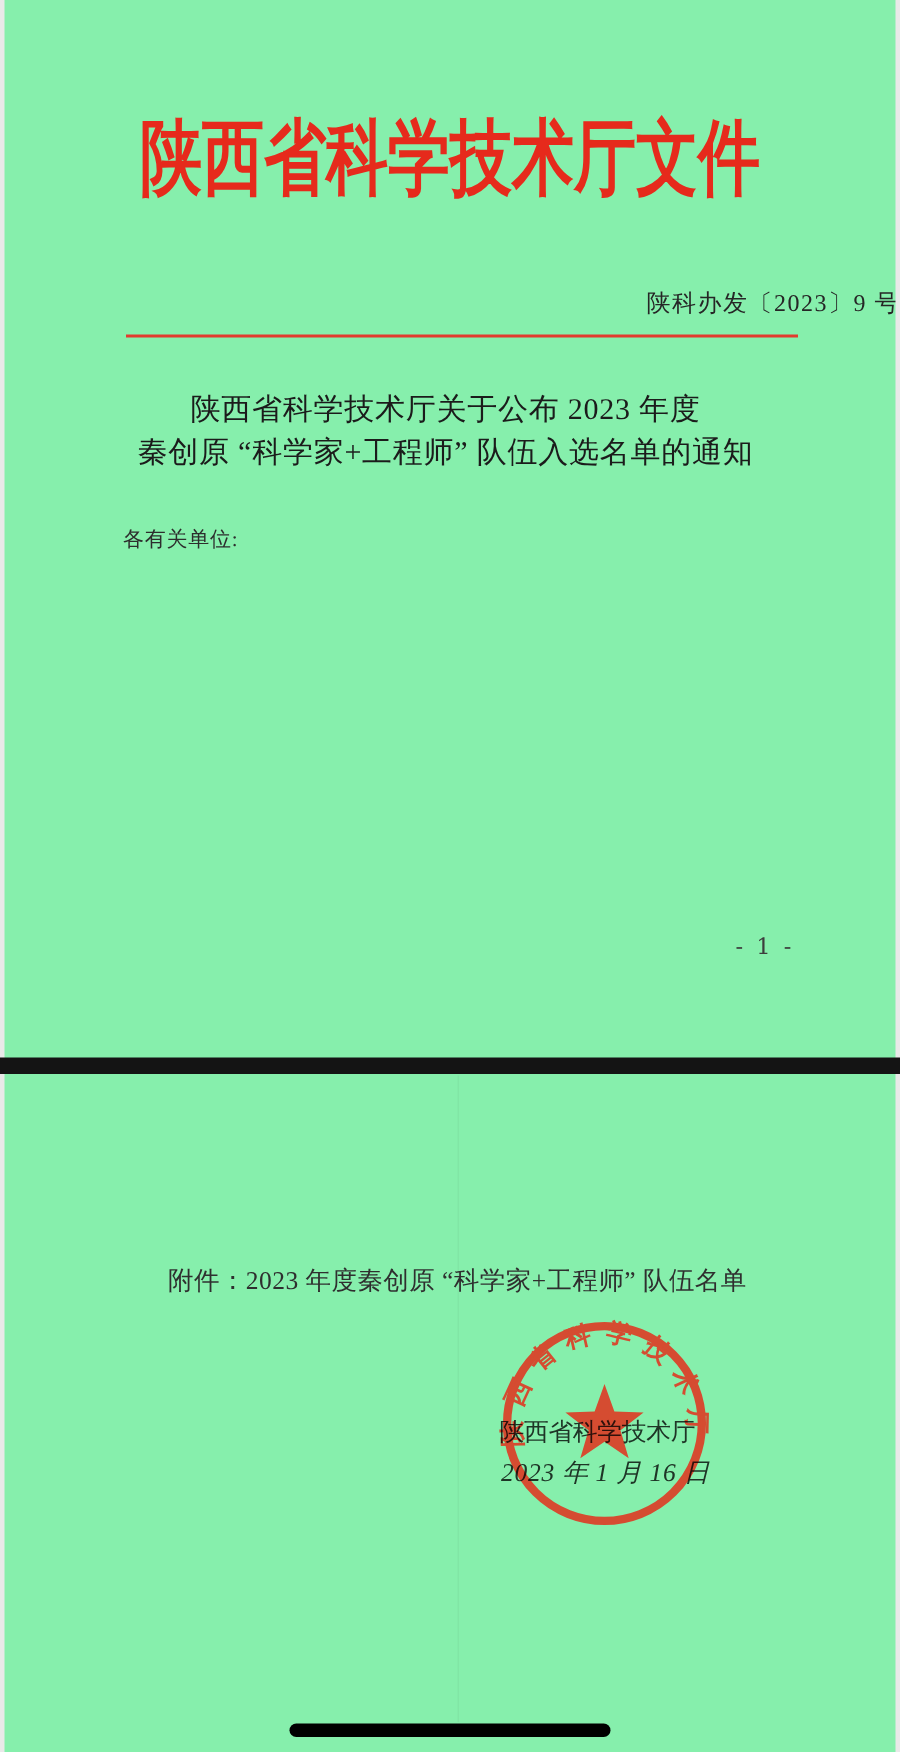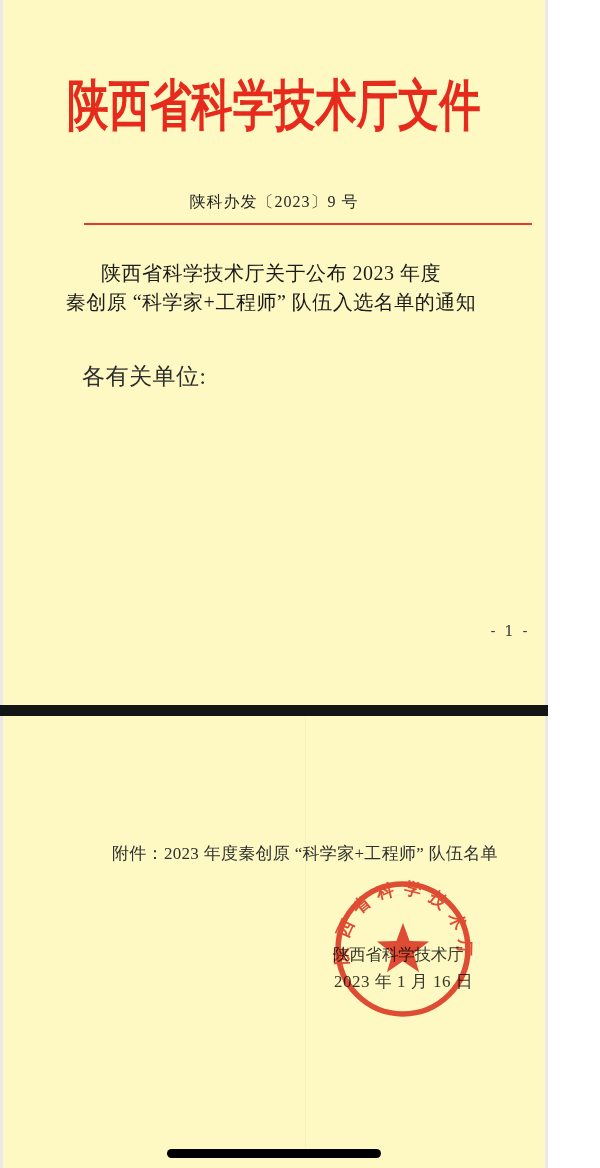--- a/index.html
+++ b/index.html
@@ -6,22 +6,22 @@
     --header-red:#e62a1c;
     --rule-red:#e23b2e;
     --seal-red:#dc3f27;
     --divider-black:#141414;
     --ink:#2d2d2d;
   }
   *{margin:0;padding:0;box-sizing:border-box;}
   html,body{background:#ffffff;}
   .screen{
     position:relative;
-    width:548px;height:1168px;
-    background:#fef9c3;
+    width:600px;height:1168px;
+    background:#86efac;
     overflow:hidden;
     font-family:"Liberation Serif","DejaVu Serif",serif;
     color:var(--ink);
   }
   .edge-strip{position:absolute;top:0;bottom:0;width:3px;background:#e9e9e9;z-index:1;}
   .edge-strip.left{left:0;}
   .edge-strip.right{right:0;}
 
   
   .red-header{
@@ -32,36 +32,36 @@
     display:inline-block;
     font-size:53px;font-weight:bold;
     color:var(--header-red);
     white-space:nowrap;
     transform:scale(0.78,1.04);
     transform-origin:center;
     letter-spacing:0px;
   }
   .doc-number{
     position:absolute;top:192px;left:0;right:0;
-    text-align:center;
+    text-align:right;
     font-size:16px;color:#262626;letter-spacing:1px;
   }
   .red-rule{
     position:absolute;top:223px;left:84px;width:448px;height:2px;
     background:var(--rule-red);
   }
   .doc-title{
     position:absolute;top:259px;left:0;right:6px;
     text-align:center;
     font-weight:normal;color:#1b1b1b;
     font-size:20px;line-height:29px;letter-spacing:0.5px;
   }
   .content{
     position:absolute;top:349px;left:82px;right:67px;
-    font-size:23px;color:var(--ink);margin-top:16px;
+    font-size:14px;color:var(--ink);
   }
   .salutation{line-height:24px;letter-spacing:0.5px;}
   .body-paragraph{
     margin-top:8px;
     text-indent:2em;
     text-align:justify;
     line-height:31px;
     letter-spacing:0.6px;
   }
   .page-number{
@@ -98,21 +98,21 @@
     font-size:17px;font-weight:bold;letter-spacing:8px;
   }
   .signer-name{
     position:absolute;top:944px;left:333px;
     font-size:16.5px;color:#383838;letter-spacing:-0.2px;
     z-index:5;mix-blend-mode:multiply;
   }
   .sign-date{
     position:absolute;top:970px;left:334px;
     font-size:17px;color:#383838;letter-spacing:0.5px;
-    z-index:5;mix-blend-mode:multiply;
+    z-index:5;mix-blend-mode:multiply;font-style:italic;
   }
 
   
   .home-indicator{
     position:absolute;top:1149px;left:50%;
     transform:translateX(-50%);
     width:214px;height:9px;border-radius:5px;
     background:#000;z-index:6;
   }
 </style>

